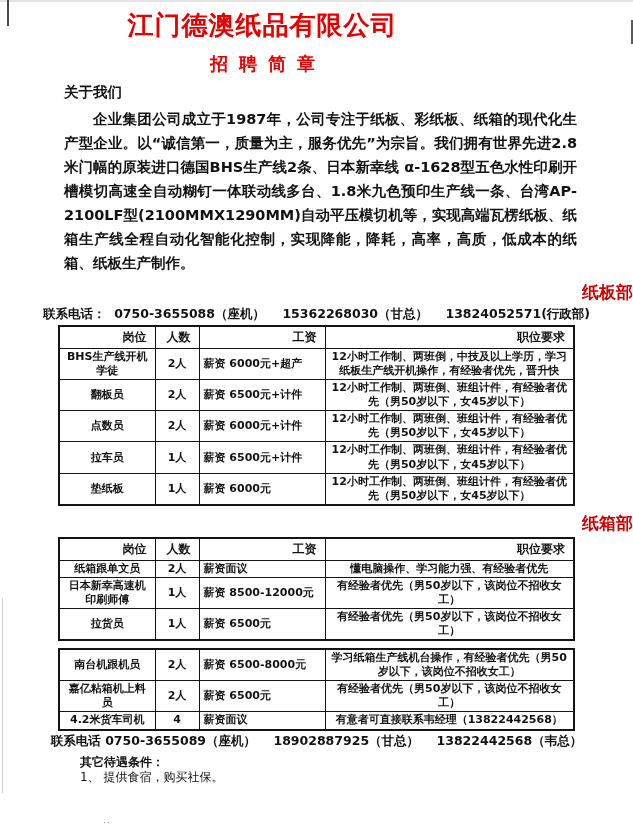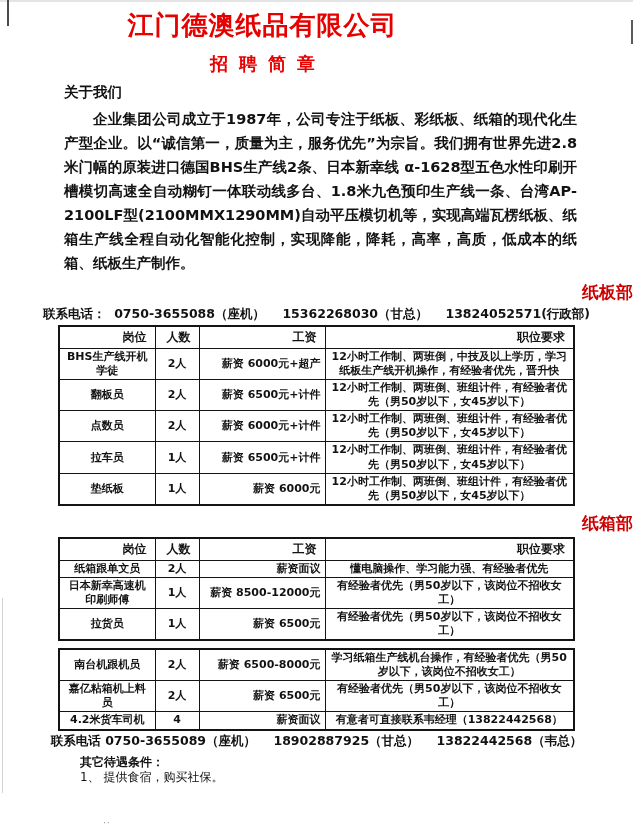--- a/index.html
+++ b/index.html
@@ -39,21 +39,21 @@
   .sect-heading { text-align:right; font-size:17px; font-weight:bold; color:#cc0000; margin:6px 0 1px; }
   .contact-line { text-align:center; font-size:12.5px; font-weight:bold; margin:2px 0 1px; white-space:pre; }
 
   table.jobs { border-collapse:collapse; table-layout:fixed; width:517px; margin:2px 0 0 58px;
     border:2px solid #141414; }
   .jobs th, .jobs td { border:1.5px solid #141414; overflow:hidden; }
   .jobs th { font-size:12px; font-weight:bold; padding:2px 8px; text-align:right; }
   .jobs td { font-size:11px; font-weight:bold; line-height:1.28; padding:1px 4px; }
   .c1 { width:96px; text-align:center; }
   .c2 { width:44px; text-align:center; }
-  .c3 { width:126px; text-align:right; }
+  .c3 { width:126px; text-align:left; }
   .c4 { text-align:center; }
   .seg-gap { height:5px; }
 
   .footer { margin:5px 0 0 80px; font-size:12px; line-height:15.5px; }
   .f-heading { font-weight:bold; }
 </style>
 </head>
 <body>
 
 <div class="art-top"></div>

